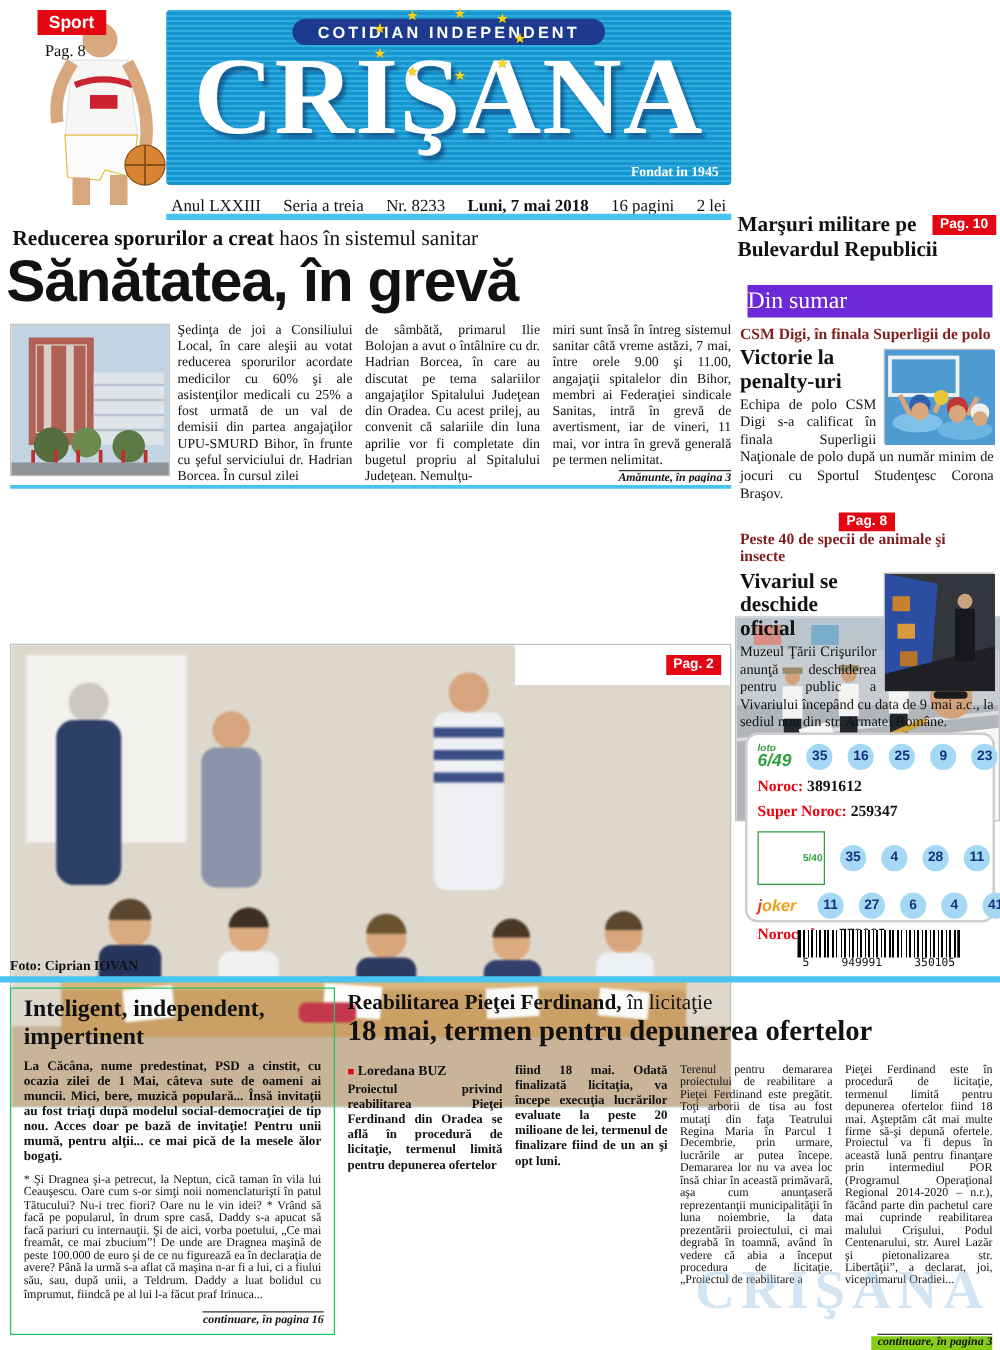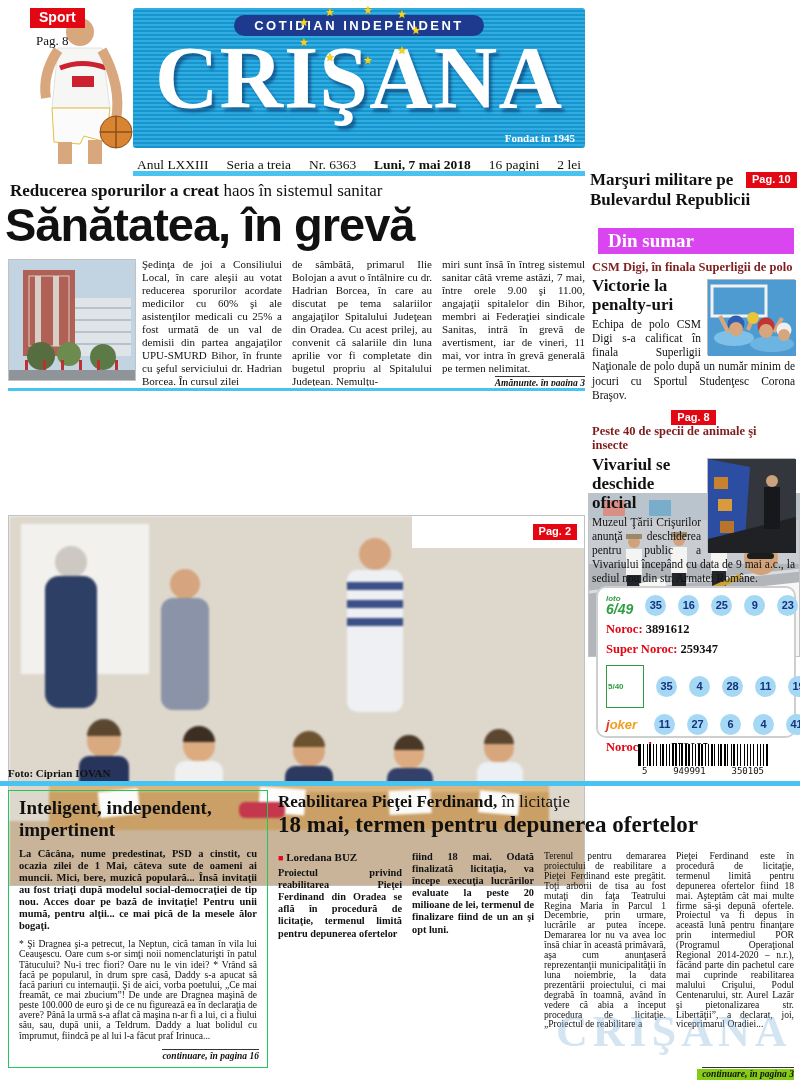--- a/index.html
+++ b/index.html
@@ -33,37 +33,37 @@
 .more{text-align:right;margin-top:1px}
 .more span{border-top:1px solid #333;font-style:italic;font-weight:bold;font-size:9.5px;padding-top:1px}
 
 
 .capbox{position:absolute;right:0;top:0;width:172px;background:#fff;padding:7px 7px 8px 8px;
   font-weight:bold;font-size:11.5px;line-height:12.6px;text-align:justify}
 .capbox .badge{float:right;margin-top:1px}
 
 
 .mil-title{font-size:17px;font-weight:bold;line-height:1.2}
-.sumarbar{background:#d946ef;color:#fff;font-weight:bold;font-size:19px;line-height:26px;padding-left:10px}
+.sumarbar{background:#6d28d9;color:#fff;font-weight:normal;font-size:19px;line-height:26px;}
 .sumar{position:absolute;left:592px;width:203px}
 .kicker-b{color:#7f1d1d;font-weight:bold;font-size:12.5px;margin-bottom:2px;line-height:1.15}
 .iphoto{float:right;margin:3px 0 3px 6px;border:1px solid #b9b9b9}
 .ititle{font-size:17px;font-weight:bold;line-height:1.12;margin:2px 0 3px}
 .ibody{font-size:11.5px;line-height:1.22;text-align:justify}
 .ibadge{display:block;width:max-content;margin:8px auto 0}
 
 
 .lotto{border:2px solid #cfcfcf;border-radius:10px;padding:7px 8px;background:#fff}
 .lrow{display:flex;align-items:center;gap:12px}
 .ball{width:21px;height:21px;border-radius:50%;background:#a5d8f5;color:#15337c;text-align:center;
   line-height:21px;font-family:"Liberation Sans",sans-serif;font-weight:bold;font-size:11px;flex:0 0 auto}
 .l649{width:36px;font-family:"Liberation Sans",sans-serif;color:#2f9e41;font-weight:bold;font-style:italic;line-height:.9}
 .l649 .sm{font-size:8px;display:block}.l649 .bg{font-size:14px}
 .l540{border:1.5px solid #2f9e41;color:#2f9e41;font-family:"Liberation Sans",sans-serif;font-weight:bold;
-  font-size:8px;padding:16px 1px;width:38px;text-align:left;flex:0 0 auto}
+  font-size:8px;padding:16px 1px;width:54px;text-align:right;flex:0 0 auto}
 .ljoker{font-family:"Liberation Sans",sans-serif;font-style:italic;font-weight:bold;font-size:13px;
   color:#f0a01e;width:36px;flex:0 0 auto}
 .ljoker::first-letter{color:#e03a2c}
 .lnum{font-size:12.5px;font-weight:bold;margin-top:5px}
 .lnum .rl{color:#e30613}
 
 
 .bars{height:22px;background:repeating-linear-gradient(90deg,#000 0 1px,#fff 1px 2.5px,#000 2.5px 4px,#fff 4px 6.5px);
   border-left:2px solid #000;border-right:2px solid #000}
 .bdigits{display:flex;justify-content:space-between;font-family:"DejaVu Sans Mono",monospace;font-size:9px;padding:0 4px}
@@ -121,21 +121,21 @@
         <span>★</span>
         <span>★</span>
         <span>★</span>
     </div>
     <div class="brand">CRIŞANA</div>
     <div class="founded">Fondat in 1945</div>
   </div>
   <div class="abs inforow" style="left:133px;top:149px;width:452px;height:21px">
     <span>Anul LXXIII</span>
     <span>Seria a treia</span>
-    <span>Nr. 6363</span>
+    <span>Nr. 8233</span>
     <span class="b">Luni, 7 mai 2018</span>
     <span>16 pagini</span>
     <span>2 lei</span>
   </div>
   <div class="abs rule-cyan" style="left:133px;top:171px;width:452px;height:5px"></div>
 
   <div class="abs" style="left:10px;top:181px;font-size:17px">
     <b>Reducerea sporurilor a creat</b><span> haos în sistemul sanitar</span>
   </div>
   <div class="abs" style="left:5px;top:197px;font-family:'Liberation Sans',sans-serif;font-weight:bold;font-size:47px;letter-spacing:-1px;white-space:nowrap">Sănătatea, în grevă</div>

